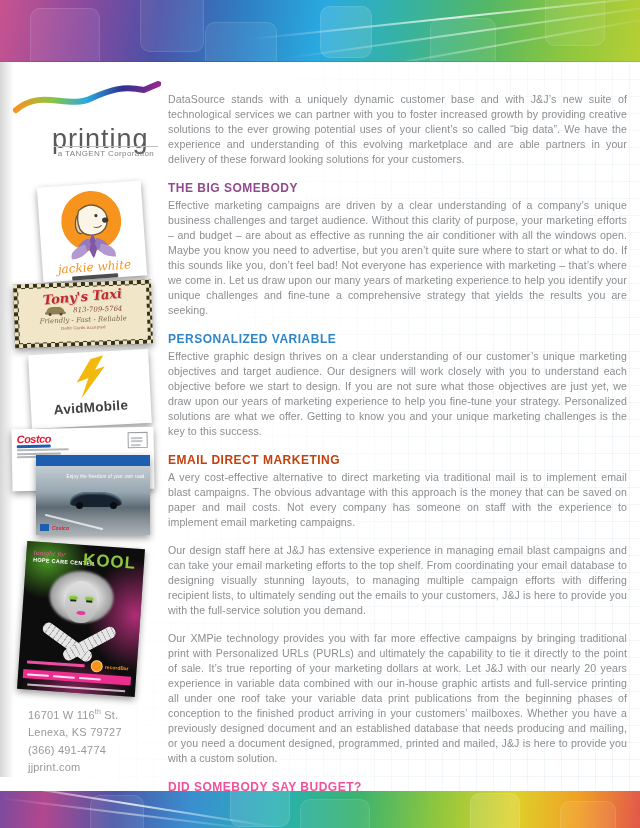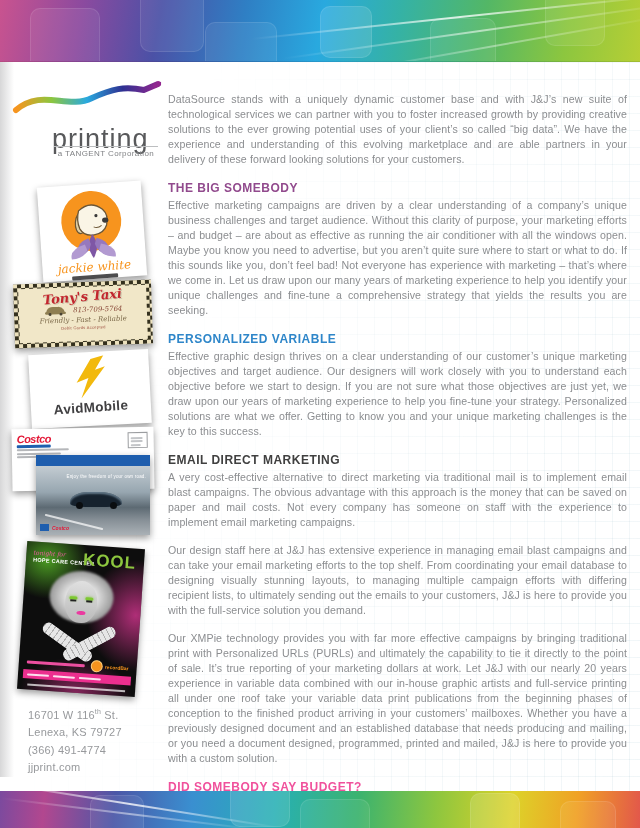--- a/index.html
+++ b/index.html
@@ -300,21 +300,21 @@
 
   <div id="main">
     <p class="body-text">DataSource stands with a uniquely dynamic customer base and with J&amp;J’s new suite of technological services we can partner with you to foster increased growth by providing creative solutions to the ever growing potential uses of your client’s so called “big data”.  We have the experience and understanding of this evolving marketplace and are able partners in your delivery of these forward looking solutions for your customers.</p>
 
     <h2 class="sec-title" style="color: rgb(145, 74, 141);">THE BIG SOMEBODY</h2>
     <p class="body-text">Effective marketing campaigns are driven by a clear understanding of a company’s unique business challenges and target audience. Without this clarity of purpose, your marketing efforts – and budget – are about as effective as running the air conditioner with all the windows open. Maybe you know you need to advertise, but you aren’t quite sure where to start or what to do. If this sounds like you, don’t feel bad! Not everyone has experience with marketing – that’s where we come in. Let us draw upon our many years of marketing experience to help you identify your unique challenges and fine-tune a comprehensive strategy that yields the results you are seeking.</p>
 
     <h2 class="sec-title" style="color: rgb(46, 134, 201);">PERSONALIZED VARIABLE</h2>
     <p class="body-text">Effective graphic design thrives on a clear understanding of our customer’s unique marketing objectives and target audience.  Our designers will work closely with you to understand each objective before we start to design. If you are not sure what those objectives are just yet, we draw upon our years of marketing experience to help you fine-tune your strategy.  Personalized solutions are what we offer. Getting to know you and your unique marketing challenges is the key to this success.</p>
 
-    <h2 class="sec-title" style="color: #404040;">EMAIL DIRECT MARKETING</h2>
+    <h2 class="sec-title" style="color: #c2410c;">EMAIL DIRECT MARKETING</h2>
     <p class="body-text">A very cost-effective alternative to direct marketing via traditional mail is to implement email blast campaigns. The obvious advantage with this approach is the money that can be saved on paper and mail costs. Not every company has someone on staff with the experience to implement email marketing campaigns.</p>
     <p class="body-text">Our design staff here at J&amp;J has extensive experience in managing email blast campaigns and can take your email marketing efforts to the top shelf.  From coordinating your email database to designing visually stunning layouts, to managing multiple campaign efforts with differing recipient lists, to ultimately sending out the emails to your customers, J&amp;J is here to provide you with the full-service solution you demand.</p>
 
     <p class="body-text">Our XMPie technology provides you with far more effective campaigns by bringing traditional print with Personalized URLs (PURLs) and ultimately the capability to tie it directly to the point of sale.  It’s true reporting of your marketing dollars at work.  Let J&amp;J with our nearly 20 years experience in variable data combined with our in-house graphic artists and full-service printing all under one roof take your variable data print publications from the beginning phases of conception to the finished product arriving in your customers’ mailboxes. Whether you have a previously designed document and an established database that needs producing and mailing, or you need a document designed, programmed, printed and mailed, J&amp;J is here to provide you with a custom solution.</p>
 
     <h2 class="sec-title" style="color: rgb(240, 81, 156);">DID SOMEBODY SAY BUDGET?</h2>
     <p class="body-text">We understand that the ultimate goal of any business is to make a profit. The most fine-tuned marketing campaign is ultimately ineffective if it costs too much to produce and distribute to your customers.  As marketers, programmers, printers and designers, we are aware of production and shipping costs that could eat into your profit margin. We will work with you to develop a marketing plan that is right for your budget, while maximizing the highest return on your marketing investments.</p>
 
   </div>
 

